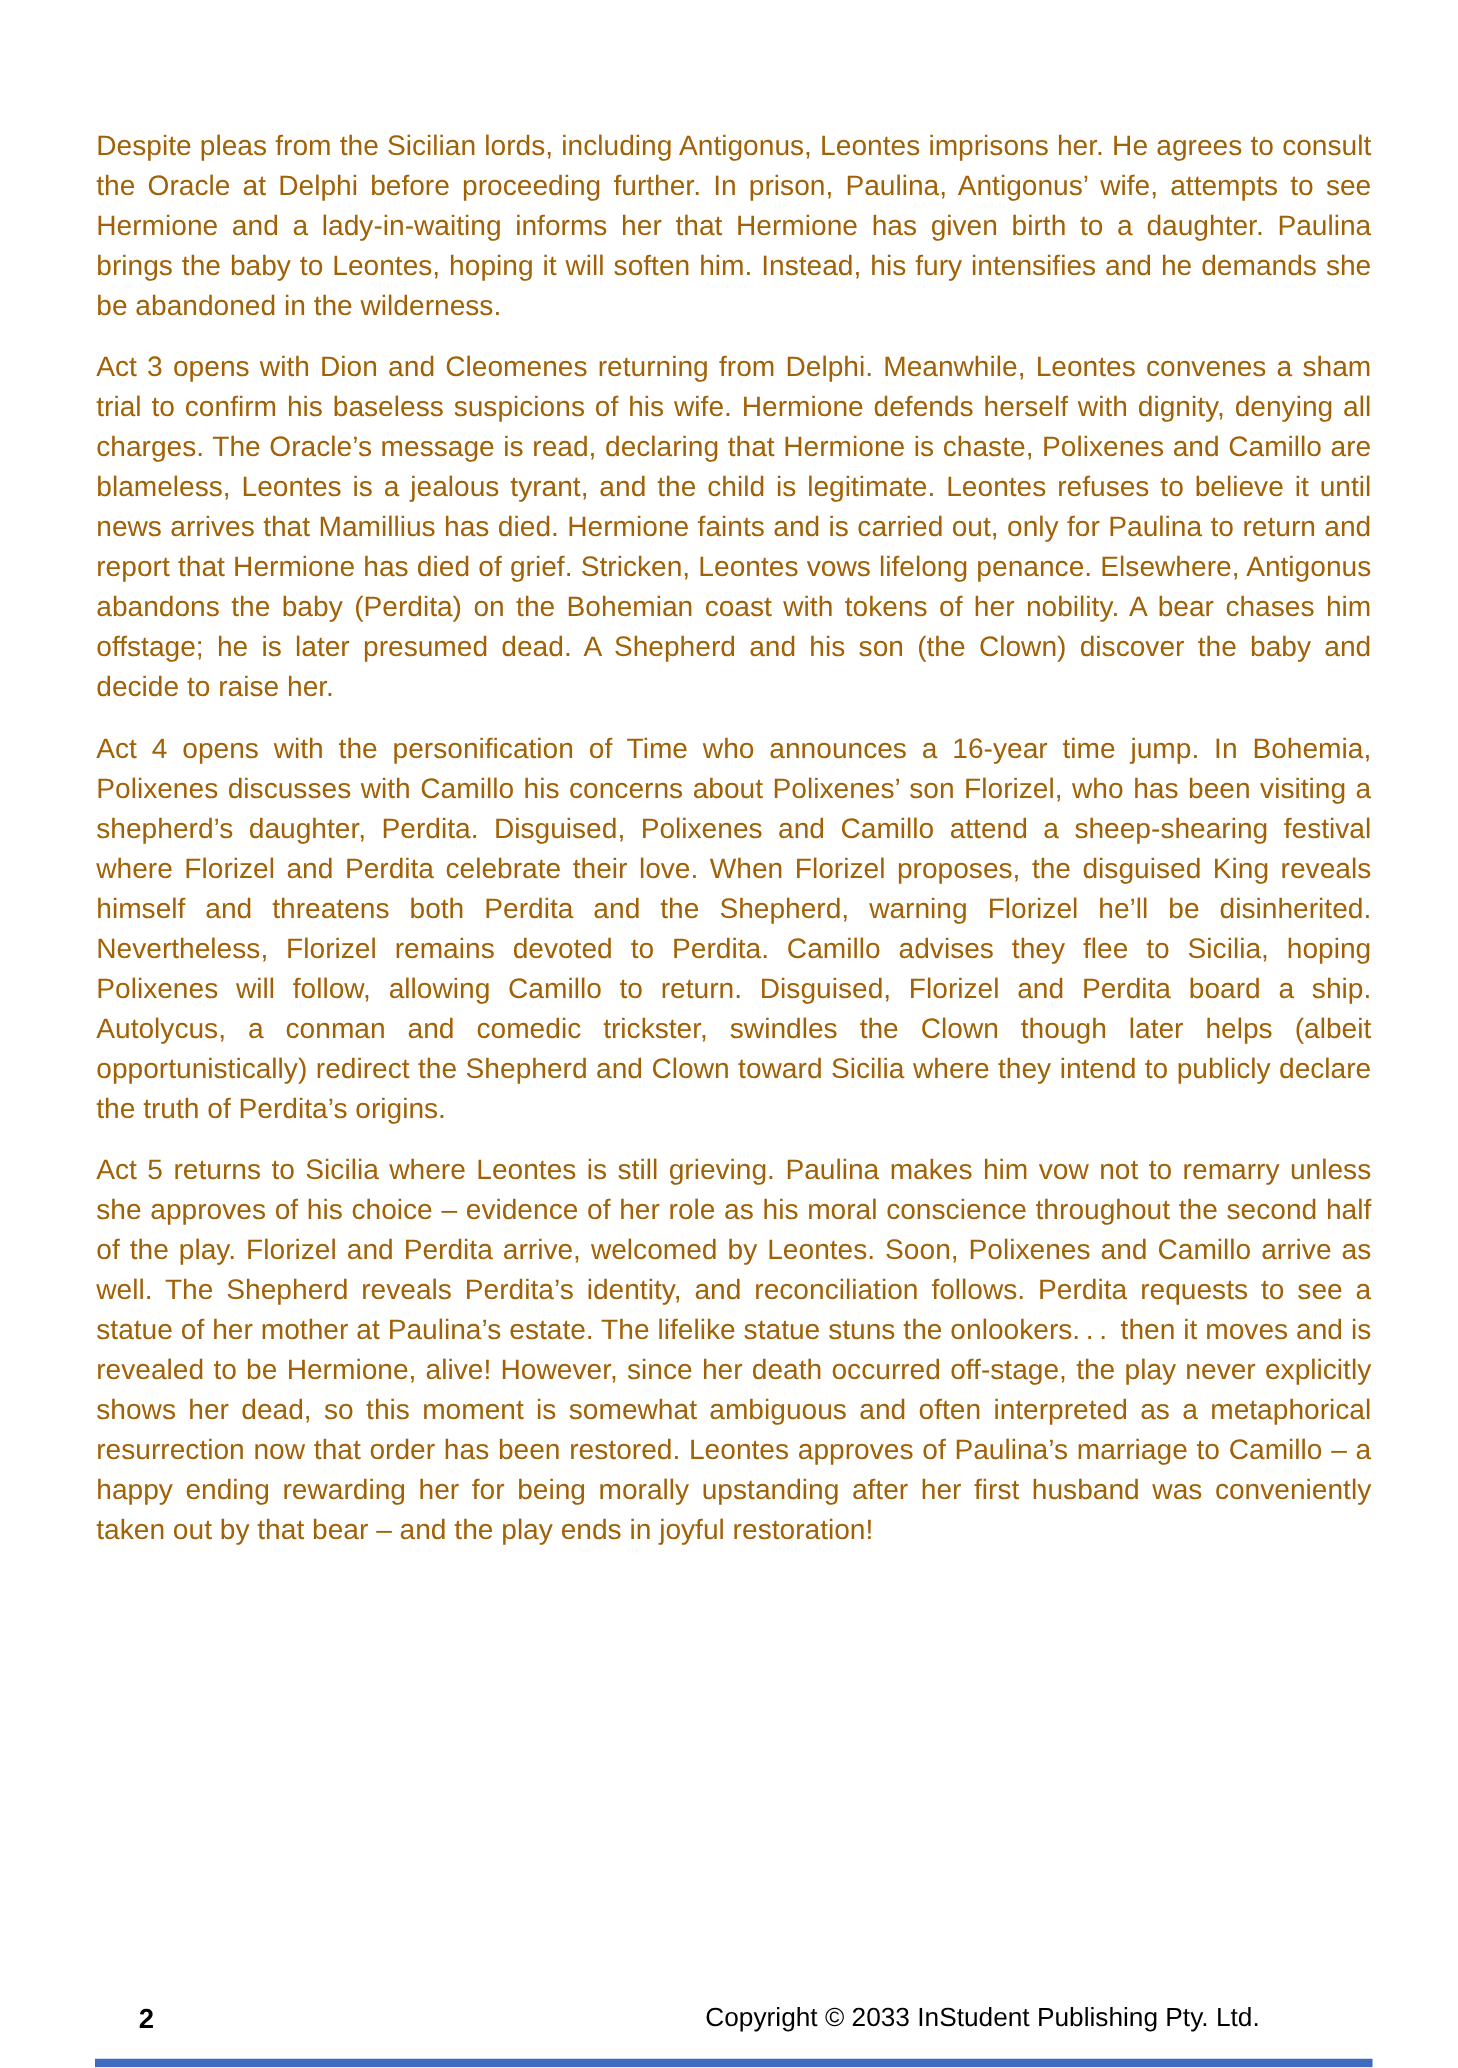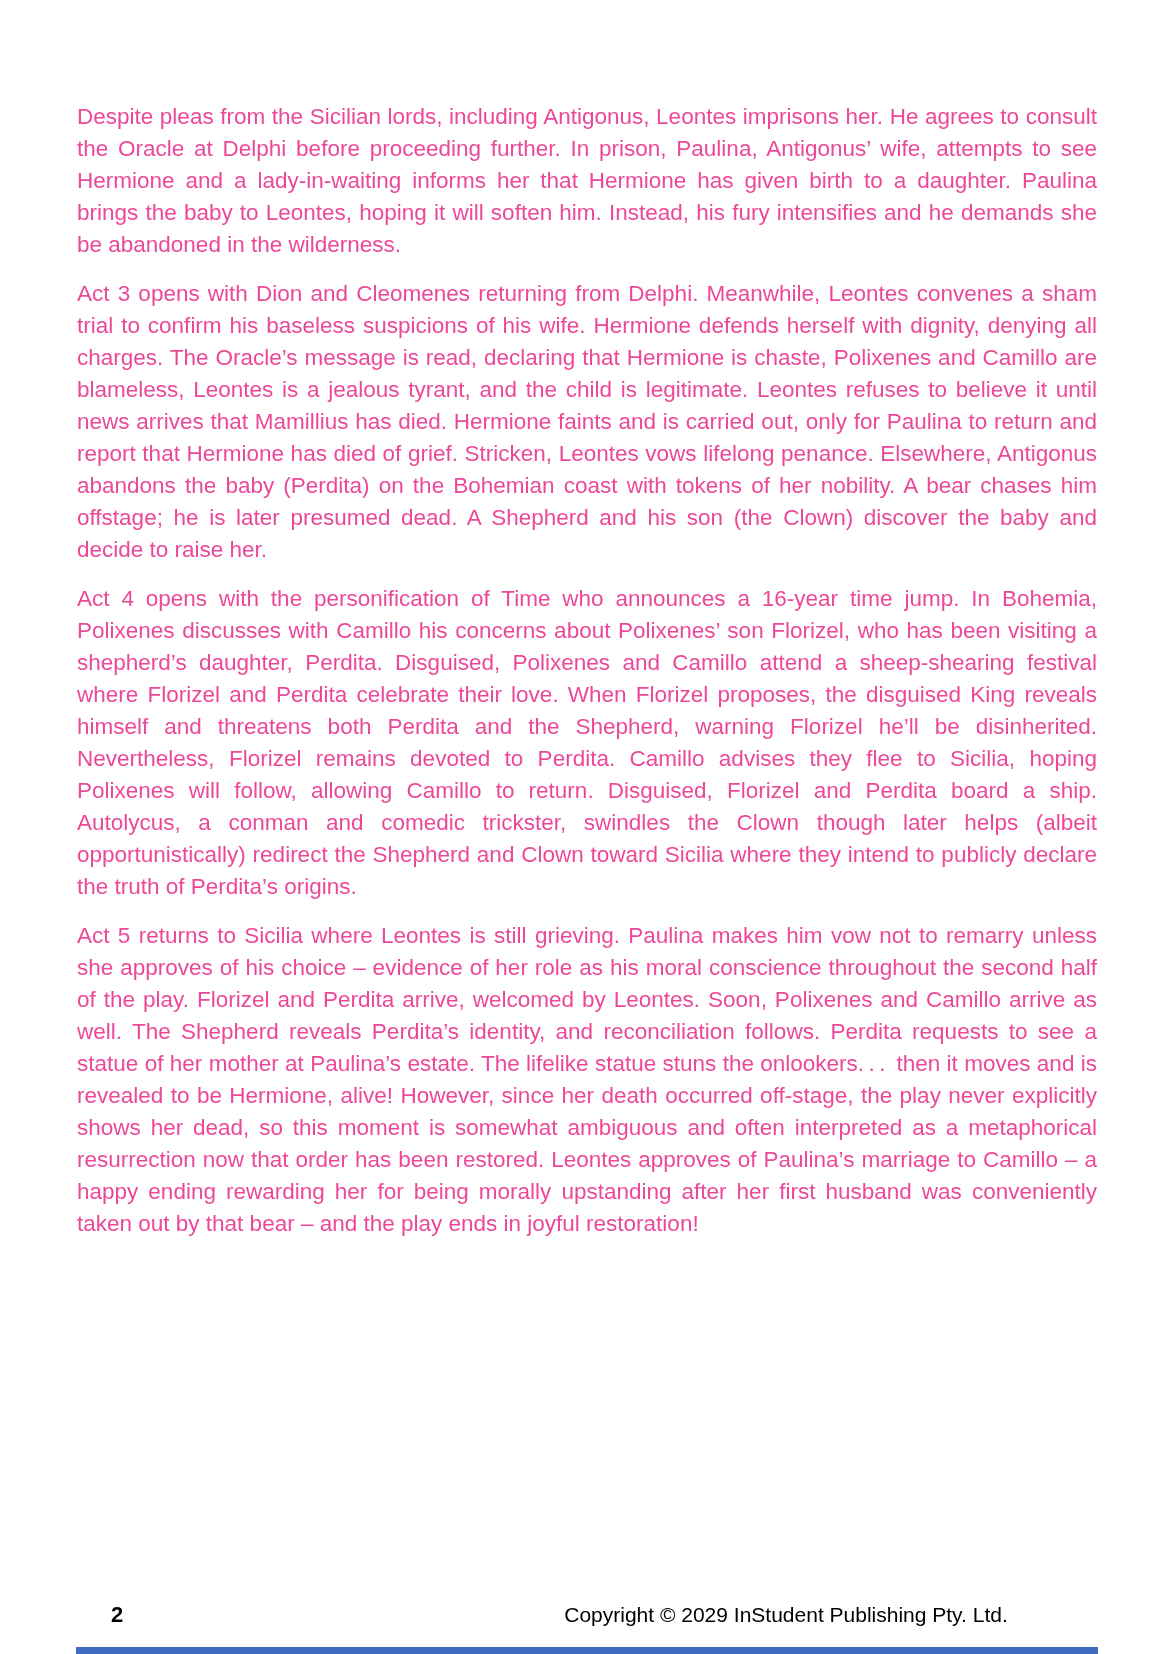--- a/index.html
+++ b/index.html
@@ -21,21 +21,21 @@
     left: 77px;
     top: 101px;
     width: 1020px;
   }
   .content p {
     margin: 0 0 17px 0;
     font-size: 22.5px;
     line-height: 32px;
     text-align: justify;
     text-justify: inter-word;
-    color: #ec4899;
+    color: #a16207;
   }
   .footer {
     position: absolute;
     left: 0;
     top: 1598px;
     width: 1166px;
     height: 34px;
   }
   .pagenum {
     position: absolute;
@@ -72,18 +72,18 @@
 
   <div class="content" id="content">
       <p>Despite pleas from the Sicilian lords, including Antigonus, Leontes imprisons her. He agrees to consult the Oracle at Delphi before proceeding further. In prison, Paulina, Antigonus’ wife, attempts to see Hermione and a lady-in-waiting informs her that Hermione has given birth to a daughter. Paulina brings the baby to Leontes, hoping it will soften him. Instead, his fury intensifies and he demands she be abandoned in the wilderness.</p>
       <p>Act 3 opens with Dion and Cleomenes returning from Delphi. Meanwhile, Leontes convenes a sham trial to confirm his baseless suspicions of his wife. Hermione defends herself with dignity, denying all charges. The Oracle’s message is read, declaring that Hermione is chaste, Polixenes and Camillo are blameless, Leontes is a jealous tyrant, and the child is legitimate. Leontes refuses to believe it until news arrives that Mamillius has died. Hermione faints and is carried out, only for Paulina to return and report that Hermione has died of grief. Stricken, Leontes vows lifelong penance. Elsewhere, Antigonus abandons the baby (Perdita) on the Bohemian coast with tokens of her nobility. A bear chases him offstage; he is later presumed dead. A Shepherd and his son (the Clown) discover the baby and decide to raise her.</p>
       <p>Act 4 opens with the personification of Time who announces a 16-year time jump. In Bohemia, Polixenes discusses with Camillo his concerns about Polixenes’ son Florizel, who has been visiting a shepherd’s daughter, Perdita. Disguised, Polixenes and Camillo attend a sheep-shearing festival where Florizel and Perdita celebrate their love. When Florizel proposes, the disguised King reveals himself and threatens both Perdita and the Shepherd, warning Florizel he’ll be disinherited. Nevertheless, Florizel remains devoted to Perdita. Camillo advises they flee to Sicilia, hoping Polixenes will follow, allowing Camillo to return. Disguised, Florizel and Perdita board a ship. Autolycus, a conman and comedic trickster, swindles the Clown though later helps (albeit opportunistically) redirect the Shepherd and Clown toward Sicilia where they intend to publicly declare the truth of Perdita’s origins.</p>
       <p>Act 5 returns to Sicilia where Leontes is still grieving. Paulina makes him vow not to remarry unless she approves of his choice – evidence of her role as his moral conscience throughout the second half of the play. Florizel and Perdita arrive, welcomed by Leontes. Soon, Polixenes and Camillo arrive as well. The Shepherd reveals Perdita’s identity, and reconciliation follows. Perdita requests to see a statue of her mother at Paulina’s estate. The lifelike statue stuns the onlookers. . .  then it moves and is revealed to be Hermione, alive! However, since her death occurred off-stage, the play never explicitly shows her dead, so this moment is somewhat ambiguous and often interpreted as a metaphorical resurrection now that order has been restored. Leontes approves of Paulina’s marriage to Camillo – a happy ending rewarding her for being morally upstanding after her first husband was conveniently taken out by that bear – and the play ends in joyful restoration!</p>
     </div>
 
   <div class="footer">
     <span class="pagenum">2</span>
-    <span class="copyright">Copyright © 2029 InStudent Publishing Pty. Ltd.</span>
+    <span class="copyright">Copyright © 2033 InStudent Publishing Pty. Ltd.</span>
   </div>
 
   <div class="accent-bar" style="background: rgb(63, 108, 193);"></div>
 
 </div>
 
 </body></html>

